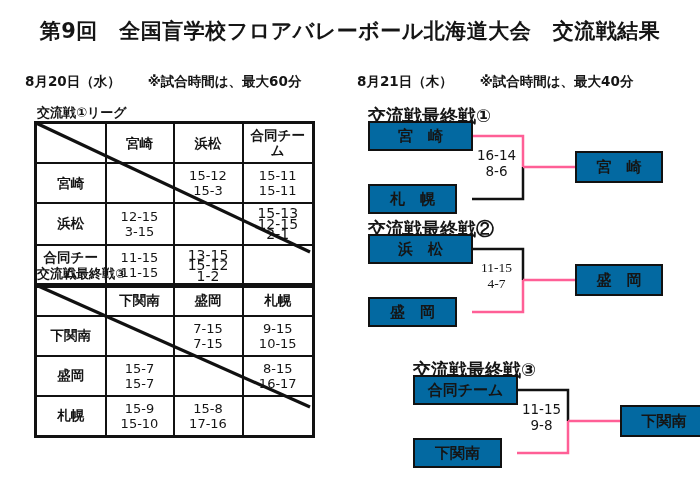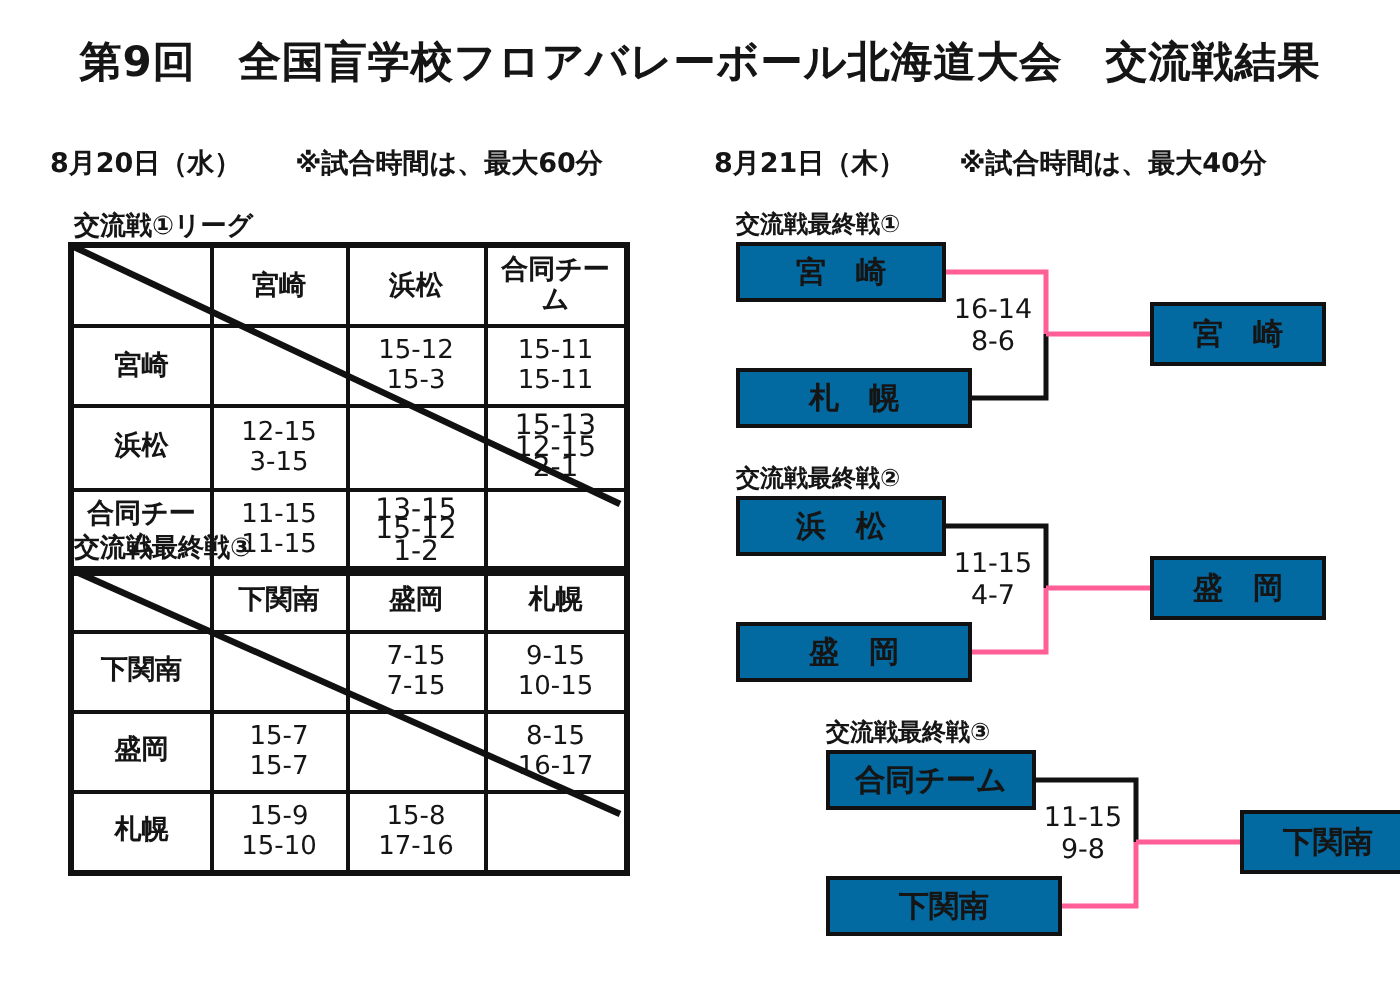--- a/index.html
+++ b/index.html
@@ -36,34 +36,34 @@
     border: 2px solid #111; text-align: center; vertical-align: middle;
     padding: 4px; font-size: 13px; line-height: 15px; white-space: pre-line;
   }
   .league td.team, .league tr.hdr td { font-weight: bold; font-size: 13.5px; }
   .league td.small { font-size: 14px; line-height: 10.5px; }
 
   svg.diag { position: absolute; left: 0; top: 0; width: 100%; height: 100%; pointer-events: none; }
 
   .bracket { position: absolute; left: 360px; width: 322px; height: 122px; }
   .brk-1 { top: 106px; }
-  .brk-2 { top: 233px; }
+  .brk-2 { top: 219px; font-family: Liberation Serif, serif; }
   .brk-3 { top: 360px; margin-left: 45px; }
 
-  .b-label { position: absolute; left: 8px; top: -2px; font-size: 12px; font-weight: bold; }
+  .b-label { position: absolute; left: 8px; top: -2px; font-size: 18px; font-weight: bold; }
   .b-lines { position: absolute; left: 0; top: 0; pointer-events: none; }
   .b-lines polyline { fill: none; stroke-width: 2.5px; }
 
   .b-box {
     position: absolute; border: 2.5px solid #111; background: #0369a1;
     display: flex; align-items: center; justify-content: center;
     font-size: 15px; font-weight: bold; white-space: pre;
   }
   .b-team1  { left: 8px;   top: 15px; width: 105px; height: 30px; }
-  .b-team2  { left: 8px;   top: 78px; width: 118px; height: 30px; }
+  .b-team2  { left: 8px;   top: 78px; width: 89px; height: 30px; }
   .b-winner { left: 215px; top: 45px; width: 88px;  height: 32px; }
 
   .b-score {
     position: absolute; left: 110px; top: 41px; width: 53px;
     text-align: center; font-size: 13.5px; line-height: 16px; font-weight: normal;
   }
 </style>
 </head>
 <body>
 

